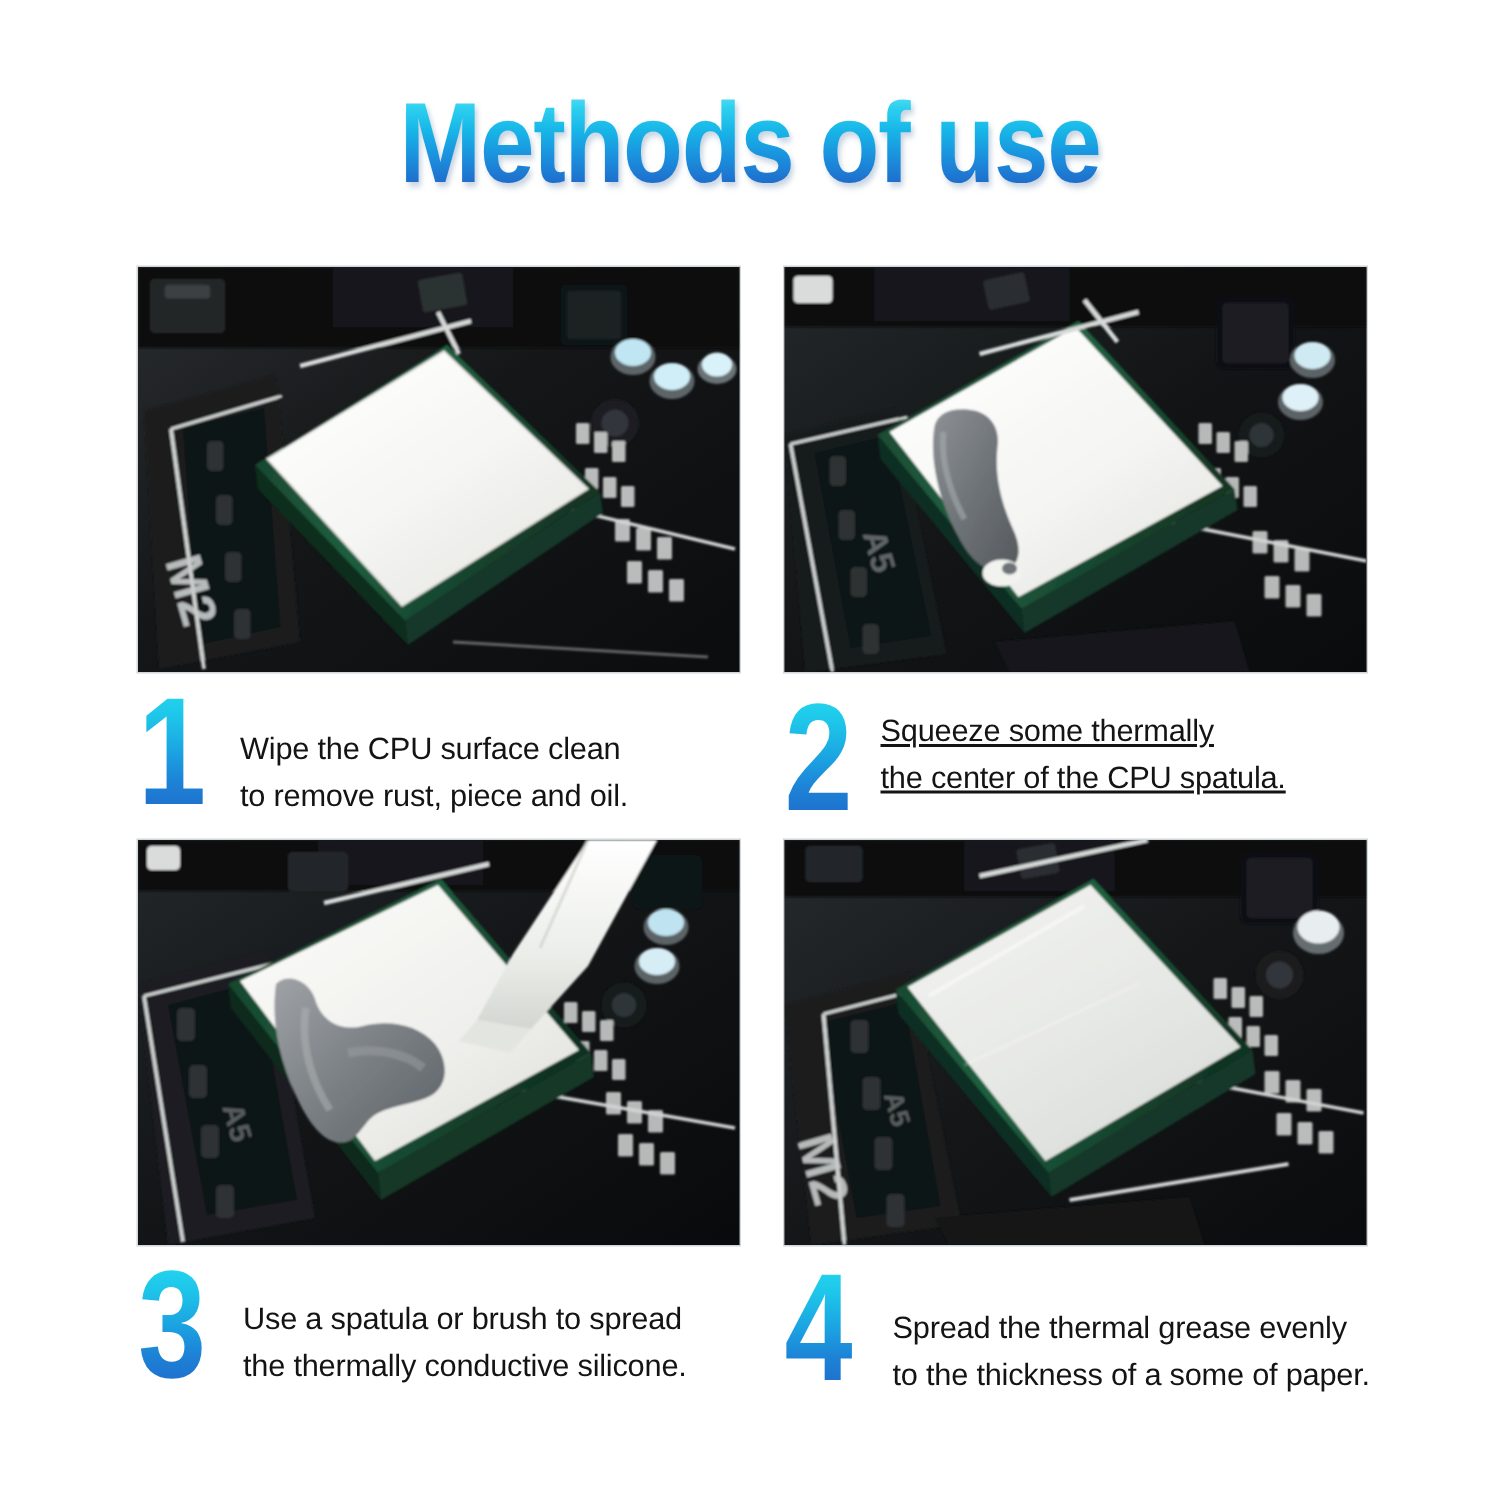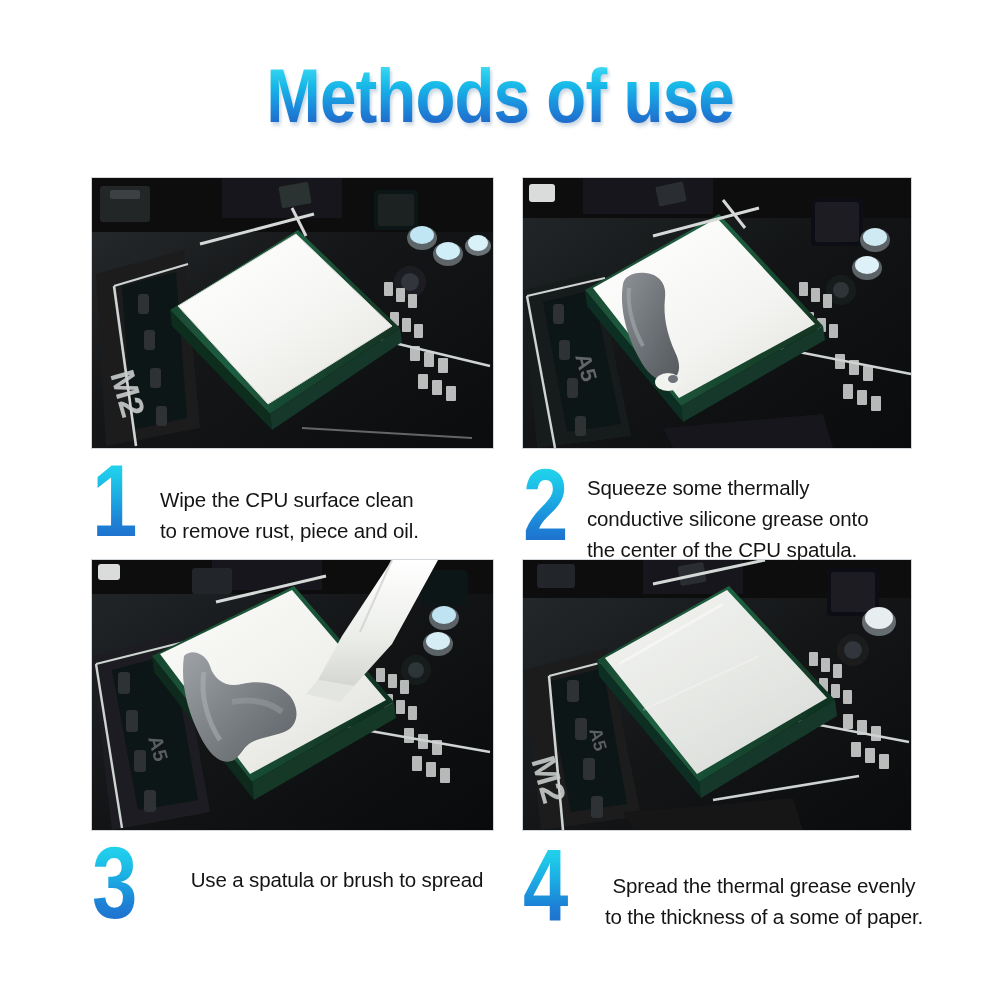--- a/index.html
+++ b/index.html
@@ -102,25 +102,25 @@
   #caption-3 { left: 92px;  top: 848px; width: 420px; }
   #caption-4 { left: 523px; top: 848px; width: 410px; }
 
   #caption-2 .step-number,
   #caption-4 .step-number { margin-top: -6px; }
   #caption-3 .step-number { margin-top: -8px; }
 
   #caption-1 .caption-text { padding-top: 16px; }
   #caption-2 .caption-text { padding-top: 4px; }
   #caption-3 .caption-text { padding-top: 16px; }
-  #caption-4 .caption-text { padding-top: 22px; text-align: center; }
+  #caption-4 .caption-text { padding-top: 22px; }
 
   #caption-1 .caption-text { padding-left: 6px; }
-  #caption-2 .caption-text { padding-left: 2px; }
-  #caption-3 .caption-text { padding-left: 8px; text-align: center; }
+  #caption-2 .caption-text { padding-left: 2px; text-decoration: underline; }
+  #caption-3 .caption-text { padding-left: 8px; }
   #caption-4 .caption-text { padding-left: 10px; }
 </style>
 </head>
 <body>
 
 <div id="page-title">Methods of use</div>
 
 <div class="photo" id="photo-1">
   <svg width="401" height="270" viewBox="0 0 401 270" role="img">
     <defs>
@@ -467,29 +467,29 @@
   <div class="caption-text">
     <span class="ln">Wipe the CPU surface clean</span>
     <span class="ln">to remove rust, piece and oil.</span>
   </div>
 </div>
 
 <div class="caption" id="caption-2">
   <div class="step-number">2</div>
   <div class="caption-text">
     <span class="ln">Squeeze some thermally</span>
-    <span class="ln">conductive silicone grease onto</span>
     <span class="ln">the center of the CPU spatula.</span>
   </div>
 </div>
 
 <div class="caption" id="caption-3">
   <div class="step-number">3</div>
   <div class="caption-text">
     <span class="ln">Use a spatula or brush to spread</span>
+    <span class="ln">the thermally conductive silicone.</span>
   </div>
 </div>
 
 <div class="caption" id="caption-4">
   <div class="step-number">4</div>
   <div class="caption-text">
     <span class="ln">Spread the thermal grease evenly</span>
     <span class="ln">to the thickness of a some of paper.</span>
   </div>
 </div>

